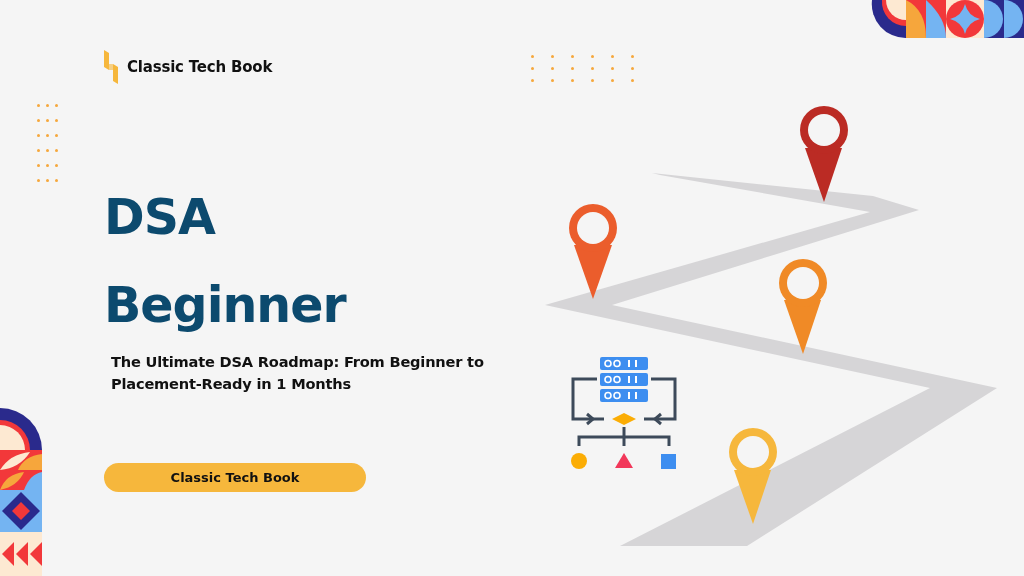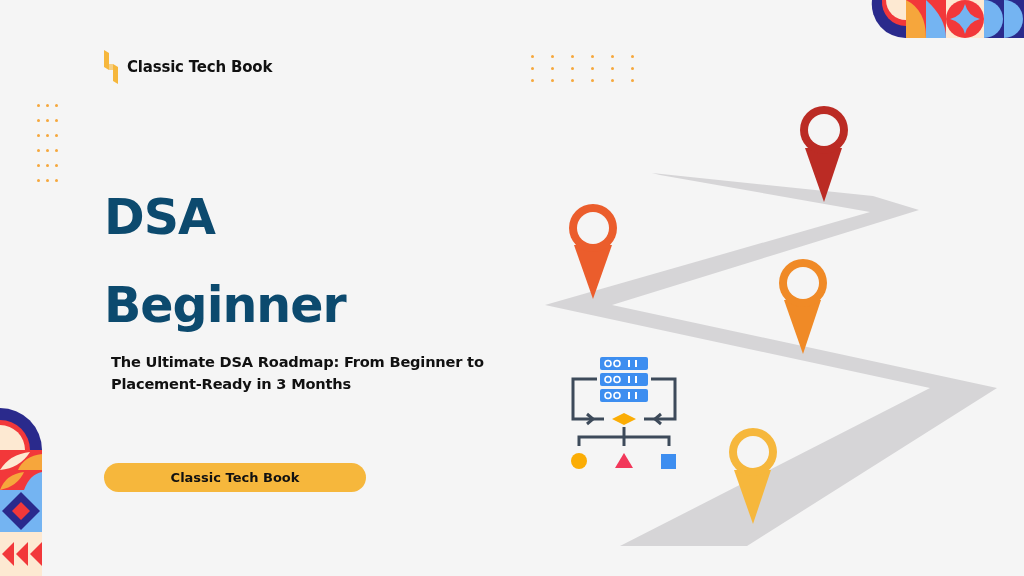--- a/index.html
+++ b/index.html
@@ -66,21 +66,21 @@
     <div class="dot"></div>
 </div>
 
 <div class="abs title">
   <div>DSA</div>
   <div>Beginner</div>
 </div>
 
 <div class="abs subtitle">
   <div>The Ultimate DSA Roadmap: From Beginner to</div>
-  <div>Placement-Ready in 3 Months</div>
+  <div>Placement-Ready in 1 Months</div>
 </div>
 
 <div class="abs pill">Classic Tech Book</div>
 
 <svg class="abs" style="left:0;top:0;" width="1024" height="576" viewBox="0 0 1024 576">
   <polygon points="652,173 873,196 919,210 612,305 997,388 747,546 620,546 930,388 545,305 870,212 660,175" fill="#d6d5d7"></polygon>
 
   <g>
     <polygon points="805,148 842,148 824,202" fill="#bb2b24"></polygon>
     <circle cx="824" cy="130" r="24" fill="#bb2b24"></circle>

